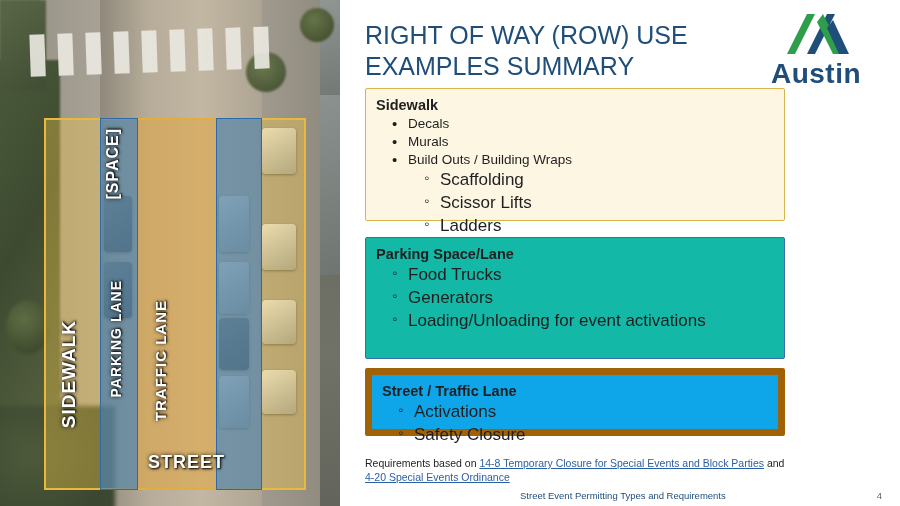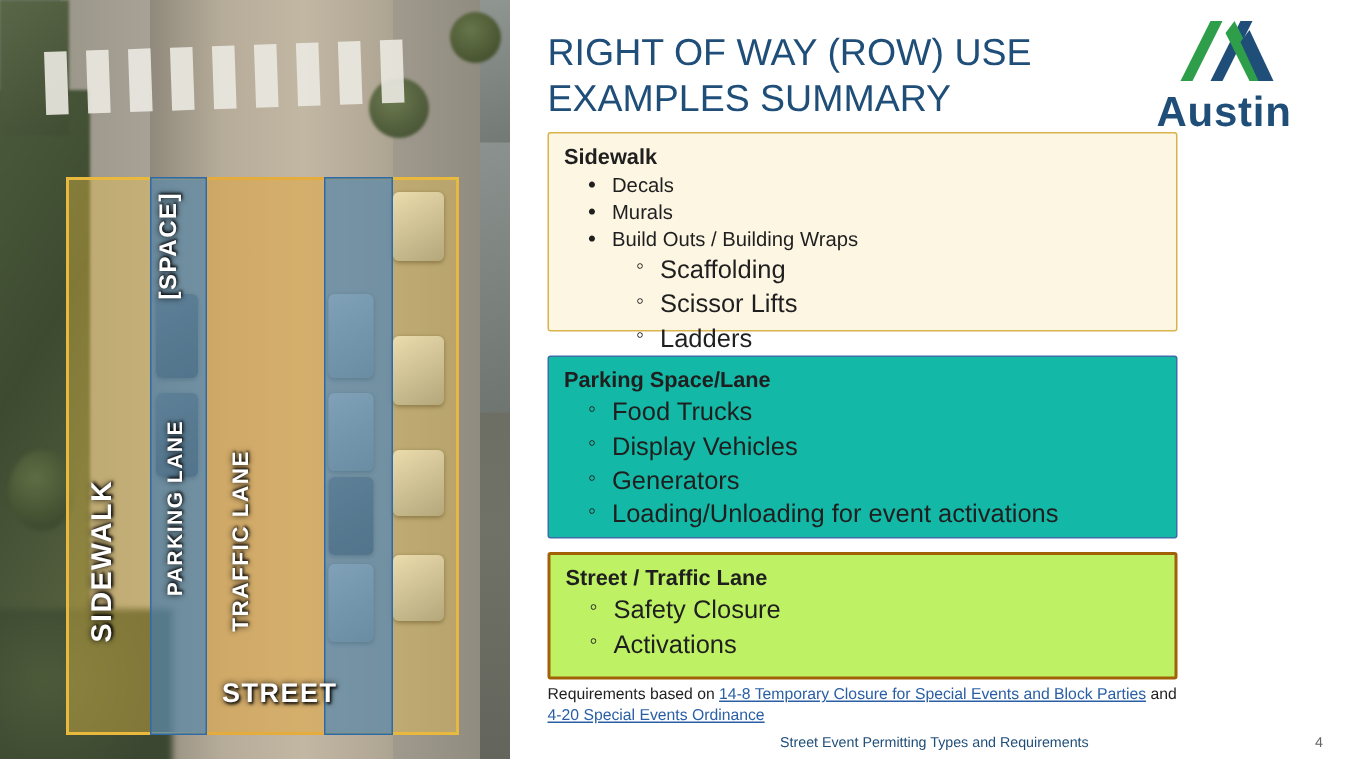--- a/index.html
+++ b/index.html
@@ -204,23 +204,23 @@
     top: 88px; height: 133px;
     background: #fdf6e3;
     border: 1px solid #d9b44a;
   }
   #box-parking {
     top: 237px; height: 122px;
     background: #14b8a6;
     border: 1px solid #3a6fa8;
   }
   #box-street {
-    top: 368px; height: 85px;
-    background: #bef264;
-    border: 2px solid #a16207;
+    top: 368px; height: 68px;
+    background: #0ea5e9;
+    border: 7px solid #a16207;
   }
   .box-title {
     font-size: 14.5px;
     font-weight: bold;
     color: #1f1f1f;
     margin: 2px 0 2px 0;
   }
   ul.lvl1 {
     margin: 0 0 0 14px;
     padding: 0;
@@ -368,31 +368,30 @@
             <li>Ladders</li>
           </ul>
         </li>
       </ul>
     </div>
 
     <div class="box" id="box-parking">
       <div class="box-title">Parking Space/Lane</div>
       <ul class="lvl2" style="margin-left:14px">
         <li>Food Trucks</li>
-        <li>Display Vehicles</li>
         <li>Generators</li>
         <li>Loading/Unloading for event activations</li>
       </ul>
     </div>
 
     <div class="box" id="box-street">
       <div class="box-title">Street / Traffic Lane</div>
       <ul class="lvl2" style="margin-left:14px">
+        <li>Activations</li>
         <li>Safety Closure</li>
-        <li>Activations</li>
       </ul>
     </div>
 
     <div id="requirements">
       <span>Requirements based on </span><a href="#">14-8 Temporary Closure for Special Events and Block Parties</a><span> and </span><a href="#">4-20 Special Events Ordinance</a>
     </div>
 
     <div id="footer-note">Street Event Permitting Types and Requirements</div>
     <div id="page-num">4</div>
   </div>

